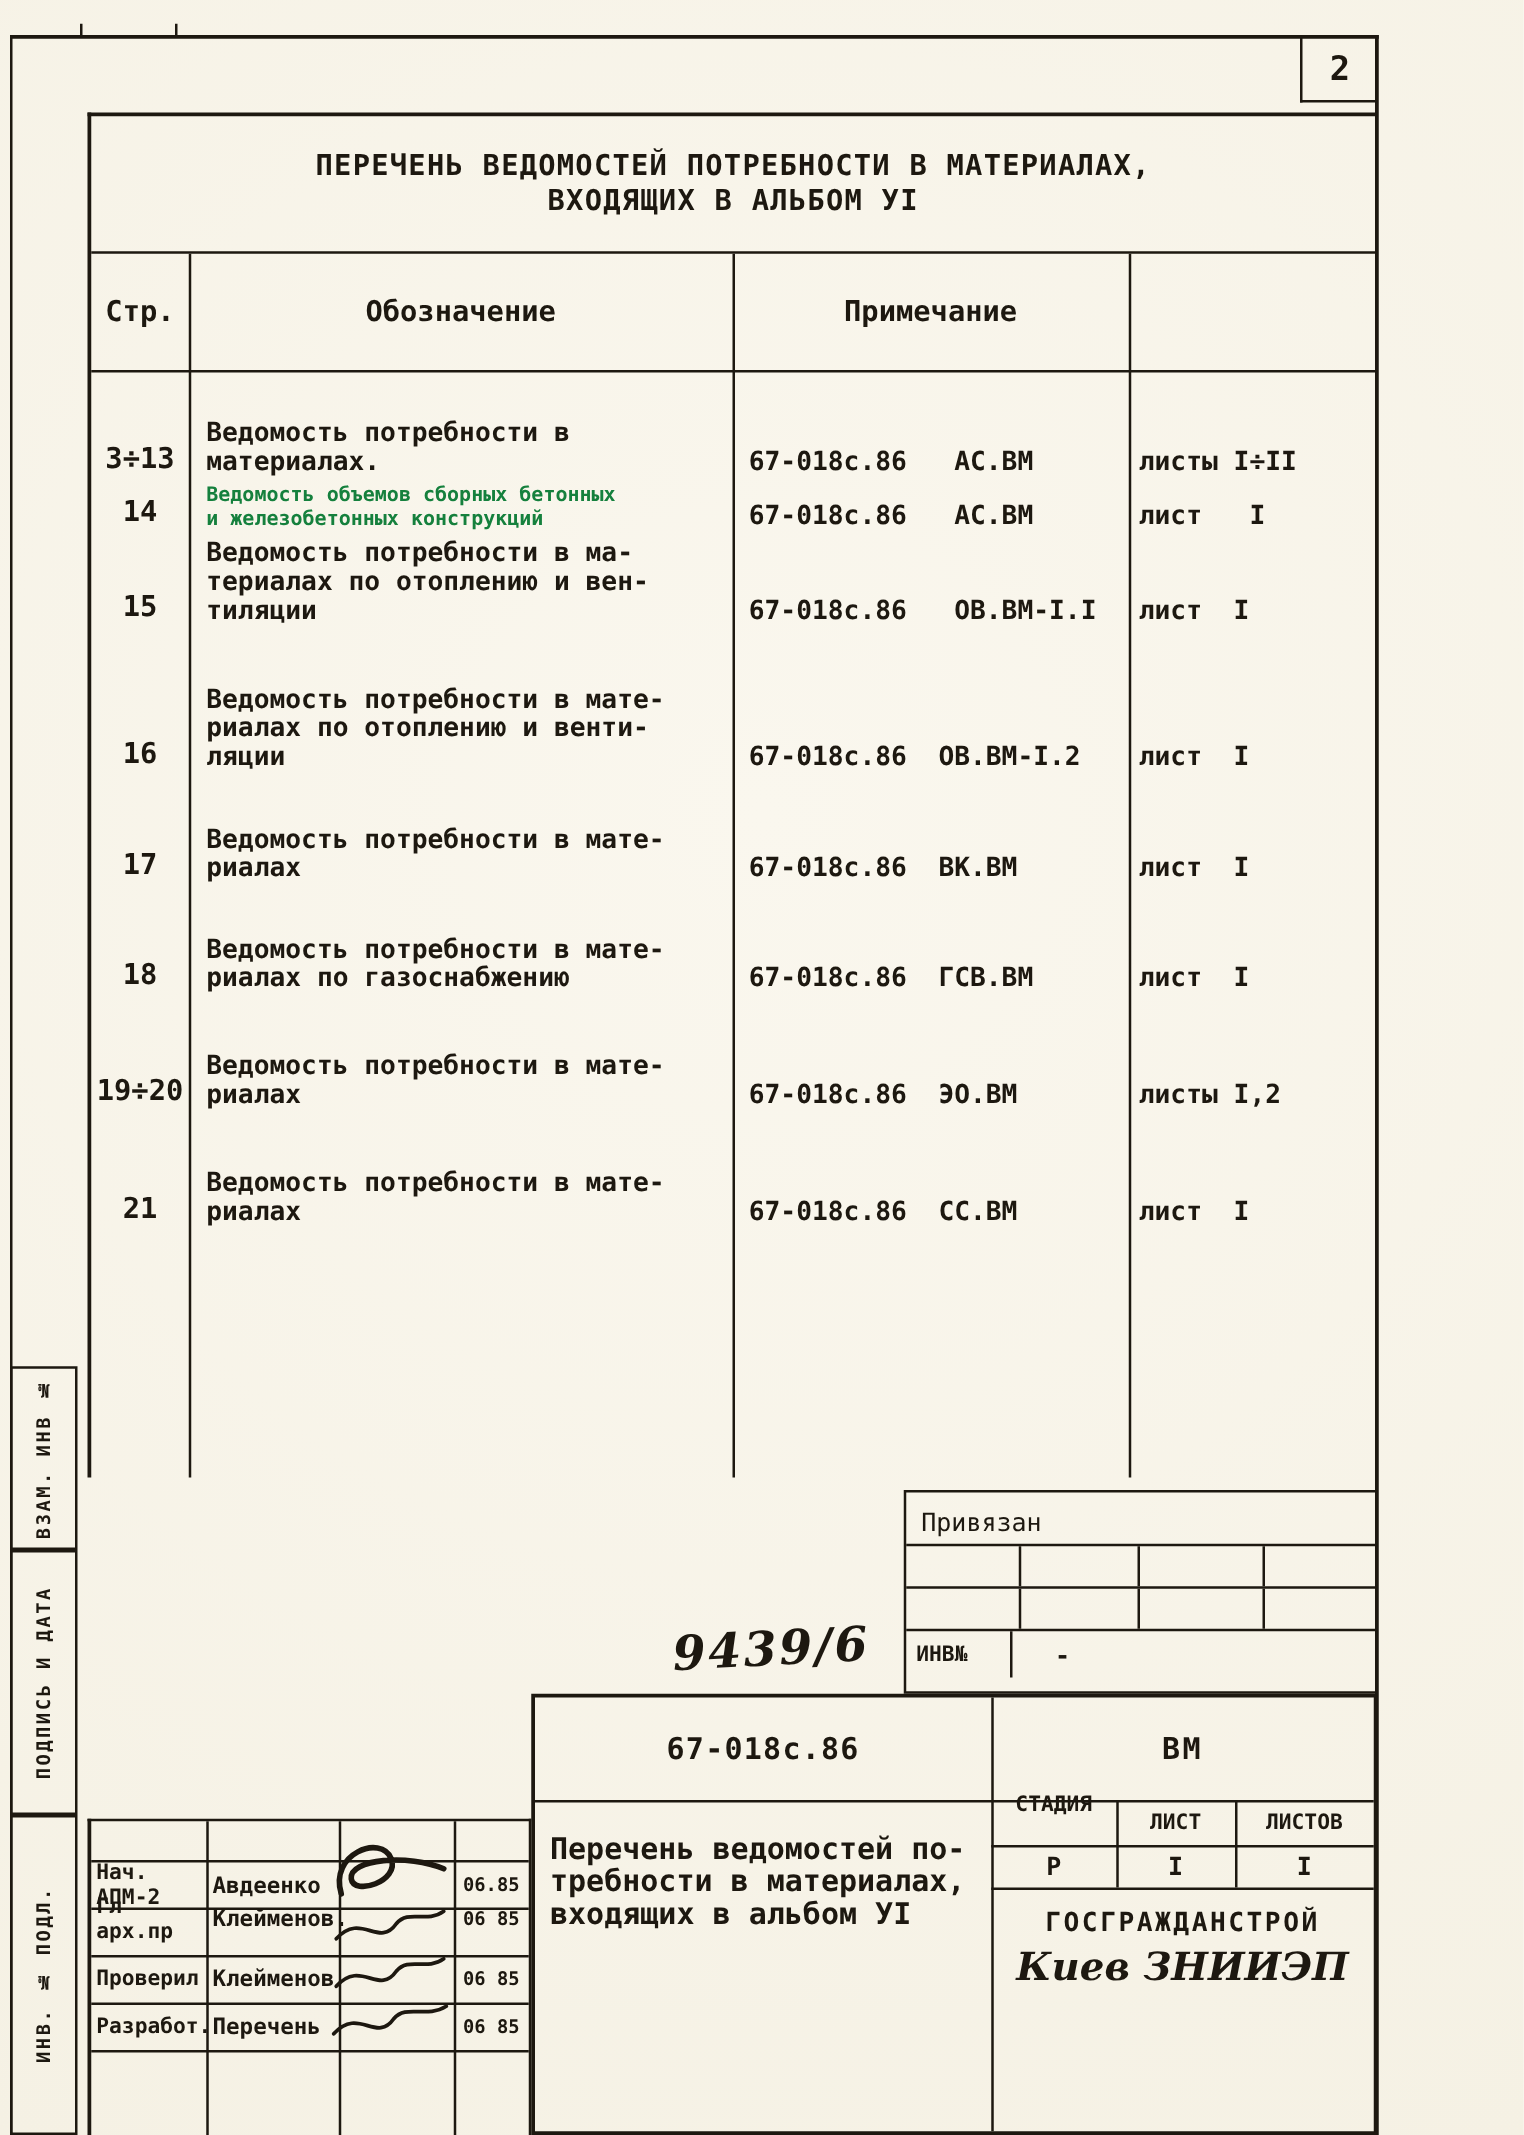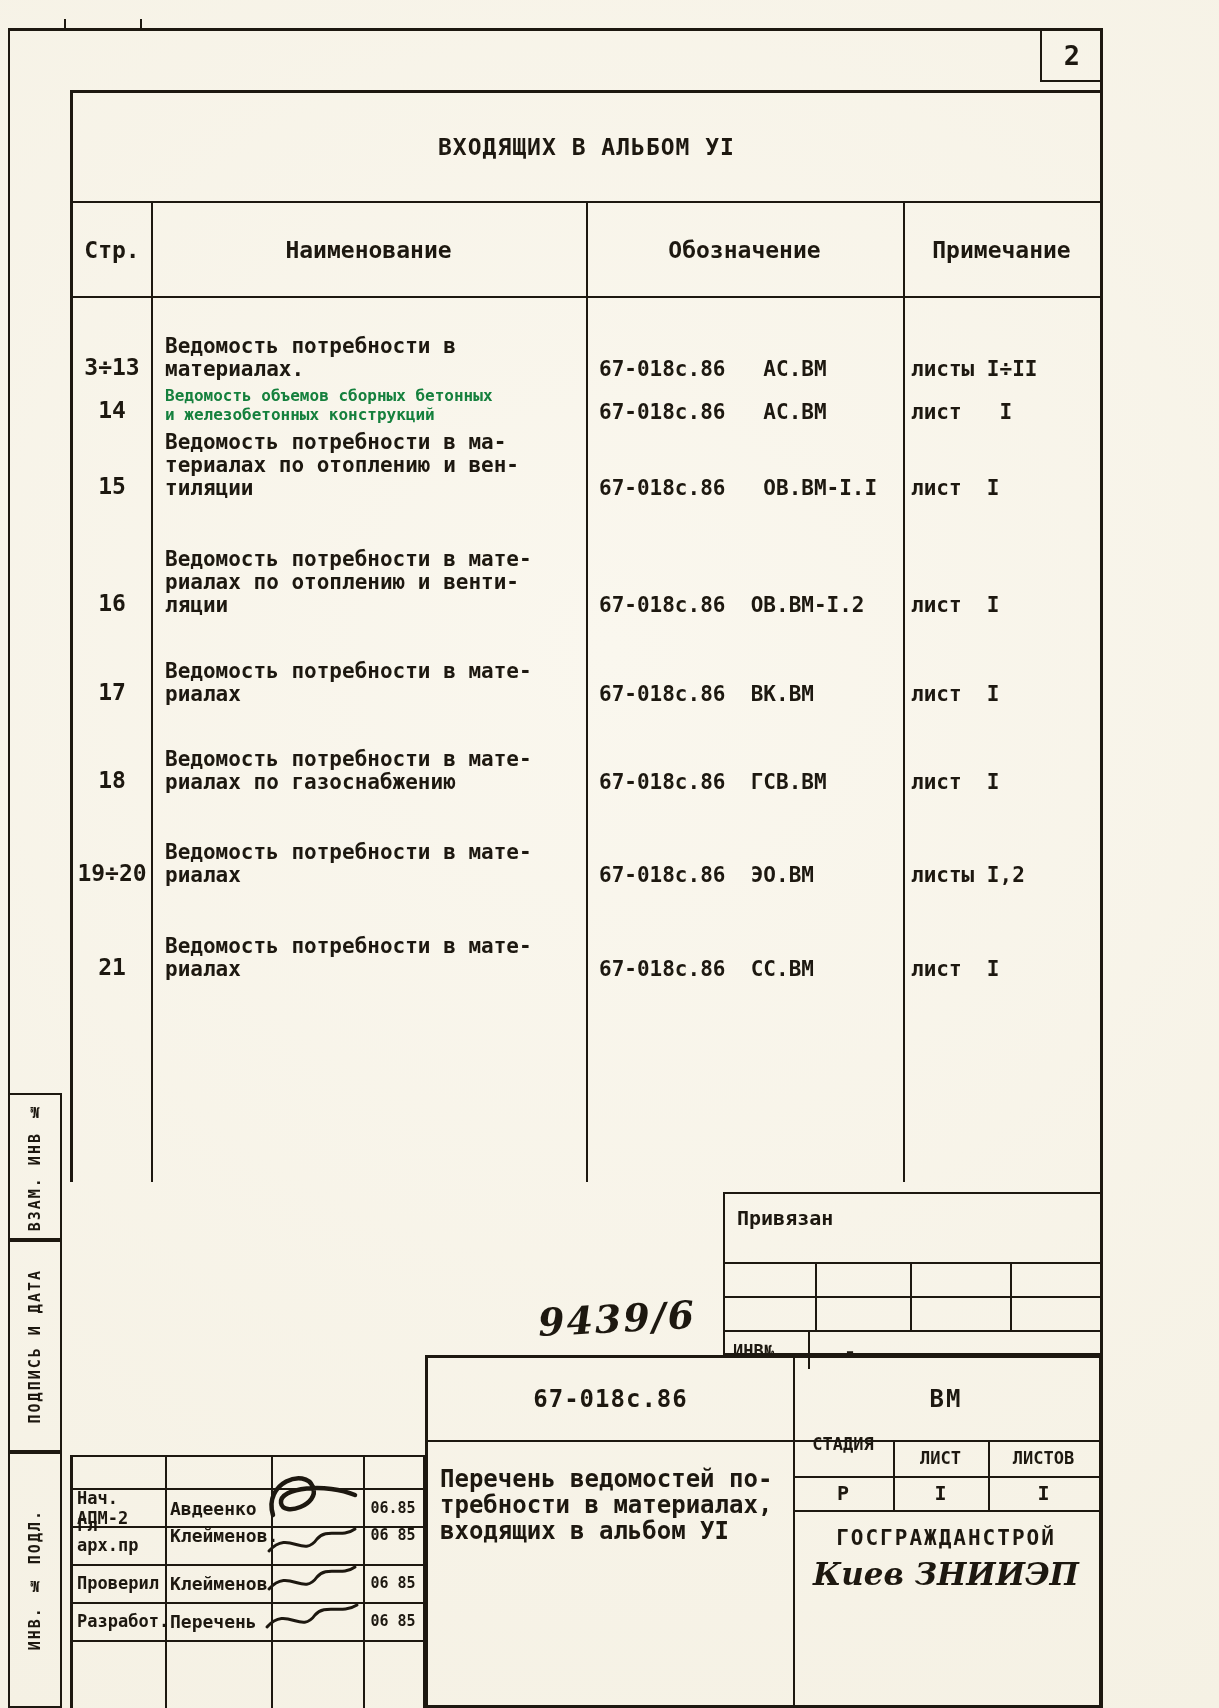--- a/index.html
+++ b/index.html
@@ -47,21 +47,21 @@
   }
   .row .c-page { text-align:center; font-size:23px; padding-bottom:1px; }
   .row .c-name { font-size:21px; line-height:23px; white-space:pre-line; padding-left:14px; }
   .row .c-des  { font-size:21px; white-space:pre; padding-left:13px; }
   .row .c-note { font-size:21px; white-space:pre; padding-left:8px; }
   .row.small .c-name { font-size:16px; line-height:19px; color:#36生312a; }
   .row.small .c-name { font-size:16px; line-height:19px; color:#15803d; }
 
   
   .pv-box { position:absolute; left:723px; top:1192px; width:379px; height:163px; border:2px solid #1d1810; }
-  .pv-title { height:70px; border-bottom:2px solid #1d1810; font-size:20px; font-weight:bold; padding:12px 0 0 12px; }
+  .pv-title { height:43px; border-bottom:2px solid #1d1810; font-size:20px; font-weight:normal; padding:12px 0 0 12px; }
   .pv-row { height:34px; border-bottom:2px solid #1d1810; display:grid; grid-template-columns:92px 95px 100px auto; }
   .pv-row > div { border-right:2px solid #1d1810; }
   .pv-row > div:last-child { border-right:none; }
   .pv-inv { height:37px; display:grid; grid-template-columns:85px auto; align-items:center; }
   .pv-inv .lbl { border-right:2px solid #1d1810; height:100%; display:flex; align-items:center; padding-left:8px; font-size:17px; font-weight:bold; }
   .pv-inv .val { padding-left:34px; font-size:20px; font-weight:bold; }
 
   .hand-number {
     position:absolute; left:538px; top:1296px;
     font-family:"DejaVu Serif", serif; font-style:italic; font-weight:bold;
@@ -113,25 +113,25 @@
   <div class="vline" style="left:1100px; top:28px; width:3px; height:1680px;"></div>
   <div class="tick" style="left:64px; top:19px;"></div>
   <div class="tick" style="left:140px; top:19px;"></div>
 
   <div class="pagenum-box">
     <span>2</span>
   </div>
 
   <div class="main-table">
     <div class="tbl-title">
+      <div>ПЕРЕЧЕНЬ ВЕДОМОСТЕЙ ПОТРЕБНОСТИ В МАТЕРИАЛАХ,</div>
       <div>ВХОДЯЩИХ В АЛЬБОМ УI</div>
     </div>
     <div class="tbl-header">
       <div>Стр.</div>
-      <div>Наименование</div>
       <div>Обозначение</div>
       <div>Примечание</div>
     </div>
 
     <div class="colline" style="left:78px;"></div>
     <div class="colline" style="left:513px;"></div>
     <div class="colline" style="left:830px;"></div>
 
     <div class="tbl-body">
 

